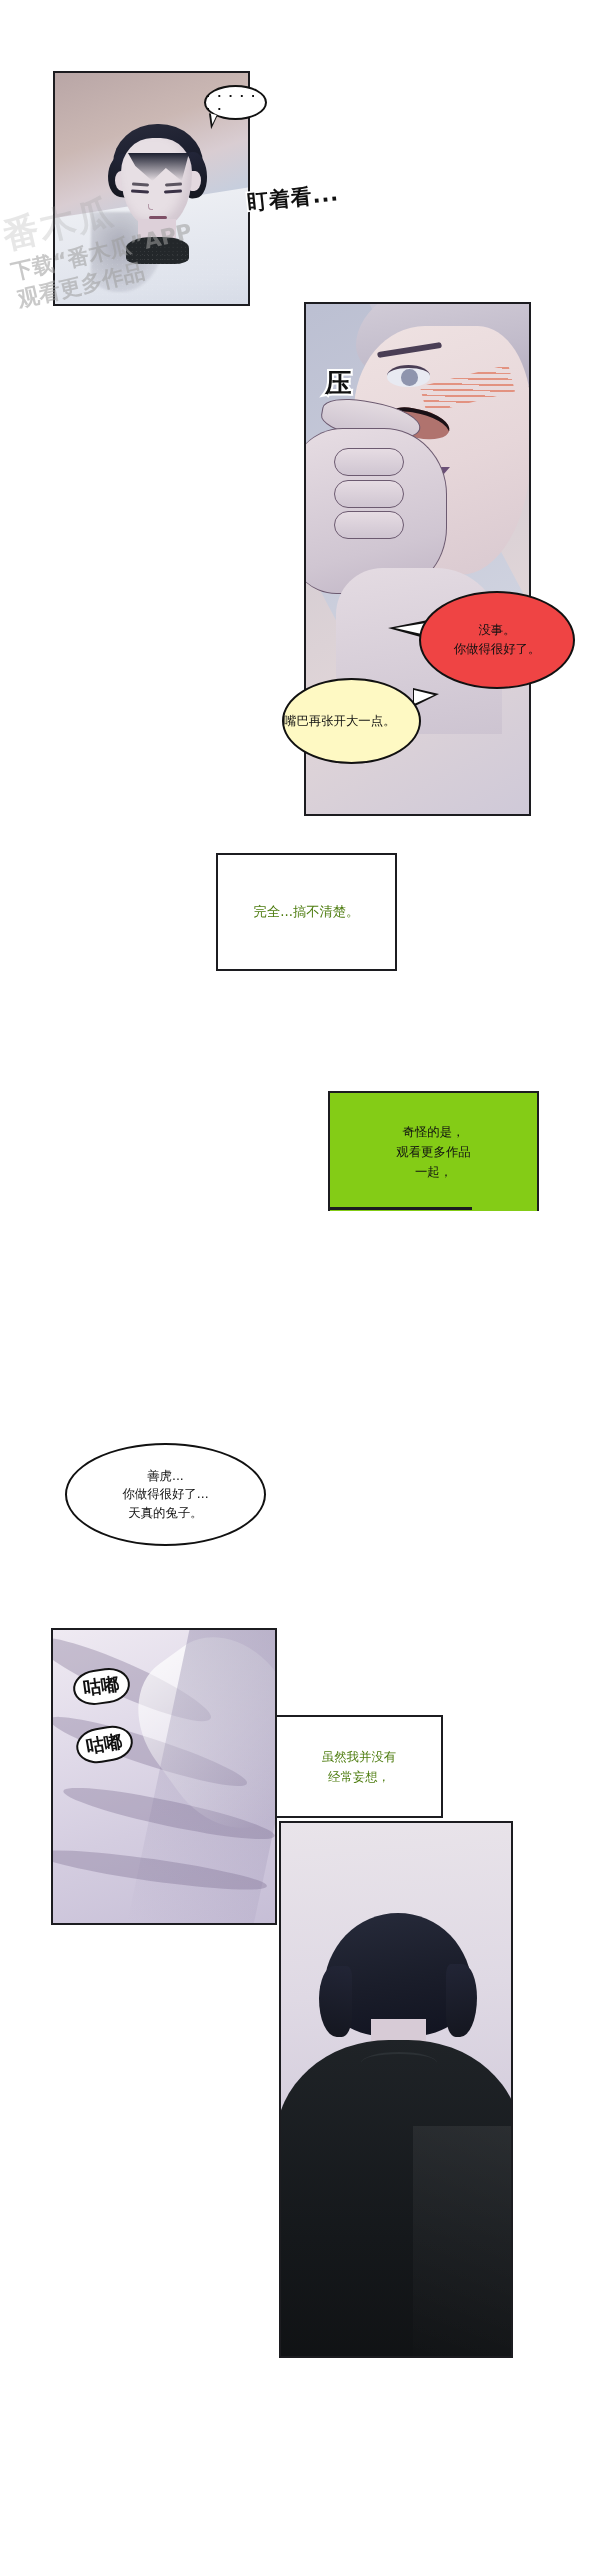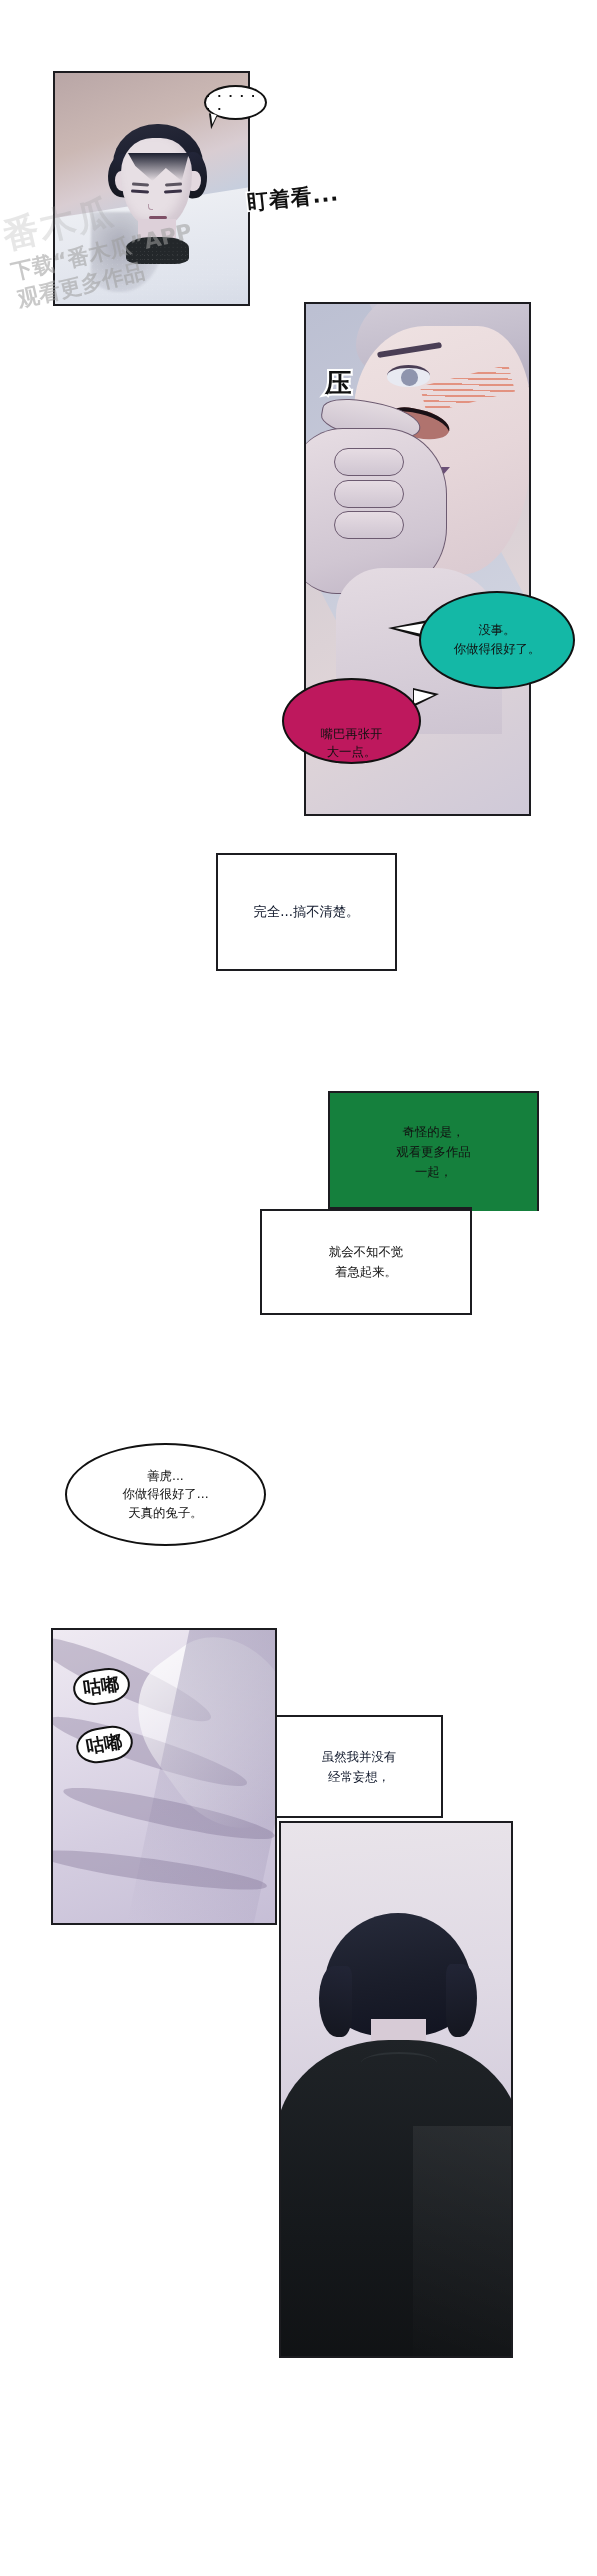--- a/index.html
+++ b/index.html
@@ -201,66 +201,66 @@
   
   #sfx-press{
     position:absolute; left:325px; top:365px;
     font-size:26.5px; font-weight:900; color:#111;
     -webkit-text-stroke:4.1px #fff; paint-order:stroke fill;
   }
 
   
   #bubble-ok{
     position:absolute; left:419px; top:591px; width:156px; height:98px;
-    background:#14b8a6; border:2.5px solid #111; border-radius:50%;
+    background:#ef4444; border:2.5px solid #111; border-radius:50%;
     display:flex; flex-direction:column; align-items:center; justify-content:center;
     font-size:12.4px; line-height:1.5; color:#111; text-align:center;
   }
   #bubble-ok-tail{
     position:absolute; left:388px; top:620px; width:0;height:0;
     border-top:8.3px solid transparent; border-bottom:11.6px solid transparent;
     border-right:40px solid #111;
   }
   #bubble-ok-tail:after{
     content:"";position:absolute;left:6.6px;top:-5px;width:0;height:0;
     border-top:5.8px solid transparent;border-bottom:7.5px solid transparent;
     border-right:31.5px solid #fff;
   }
   #bubble-open{
     position:absolute; left:282px; top:678px; width:139px; height:86px;
-    background:#be185d; border:2.5px solid #111; border-radius:50%;
-    display:flex; flex-direction:column; align-items:center; justify-content:flex-end;
+    background:#fef9c3; border:2.5px solid #111; border-radius:50%;
+    display:flex; flex-direction:row; align-items:center; justify-content:flex-start;
     font-size:12.4px; line-height:1.5; color:#111; text-align:center;
   }
   #bubble-open-tail{
     position:absolute; left:413px; top:688px; width:0;height:0;
     border-top:6.6px solid transparent; border-bottom:13.3px solid transparent;
     border-left:26.5px solid #111;
   }
   #bubble-open-tail:after{
     content:"";position:absolute;left:-25px;top:-4.1px;width:0;height:0;
     border-top:5px solid transparent;border-bottom:9px solid transparent;
     border-left:20px solid #fff;
   }
 
   
   .narr{
     position:absolute; background:#fff; border:2.5px solid #1c1c20;
     display:flex; align-items:center; justify-content:center;
-    color:#0f172a; text-align:center; line-height:1.55;
+    color:#4d7c0f; text-align:center; line-height:1.55;
   }
   #narr1{ left:216px; top:853px; width:181px; height:118px; font-size:13.3px; }
 
   
   #narr-step{
     position:absolute; left:260px; top:1091px; width:279px; height:224px;
   }
   #narr-a{
     position:absolute; left:68px; top:0; width:211px; height:120px;
-    background:#15803d; border:2.5px solid #1c1c20; border-bottom:none;
+    background:#84cc16; border:2.5px solid #1c1c20; border-bottom:none;
     display:flex; align-items:center; justify-content:center;
     font-size:12.4px; line-height:1.6; text-align:center; color:#111;
   }
   #narr-b{
     position:absolute; left:0; top:118px; width:212px; height:106px;
     background:#fff; border:2.5px solid #1c1c20;
     display:flex; align-items:center; justify-content:center;
     font-size:12.4px; line-height:1.6; text-align:center; color:#111;
   }
   #narr-a-floor{
@@ -423,26 +423,20 @@
 
   <div id="narr-step">
     <div id="narr-a">
       <div>
         <span class="multi">奇怪的是，</span>
         <span class="multi">观看更多作品</span>
         <span class="multi">一起，</span>
       </div>
     </div>
     <div id="narr-a-floor"></div>
-    <div id="narr-b">
-      <div>
-        <span class="multi">就会不知不觉</span>
-        <span class="multi">着急起来。</span>
-      </div>
-    </div>
   </div>
 
   <div id="bubble-tip">
     <span>善虎...</span>
     <span>你做得很好了...</span>
     <span>天真的兔子。</span>
   </div>
 
   <div class="panel" id="panel3">
     <div class="fold" id="f1"></div>

